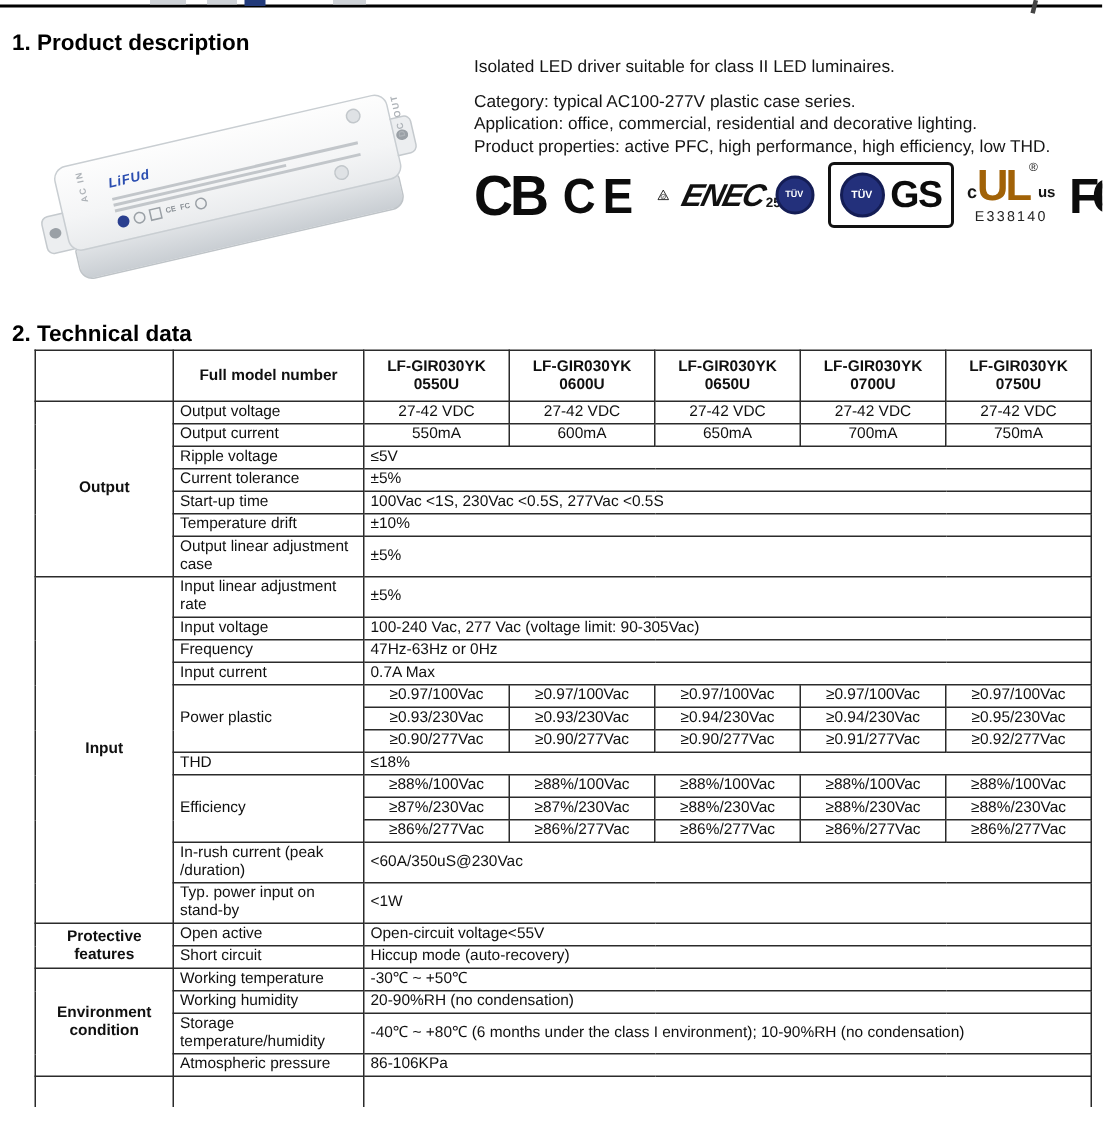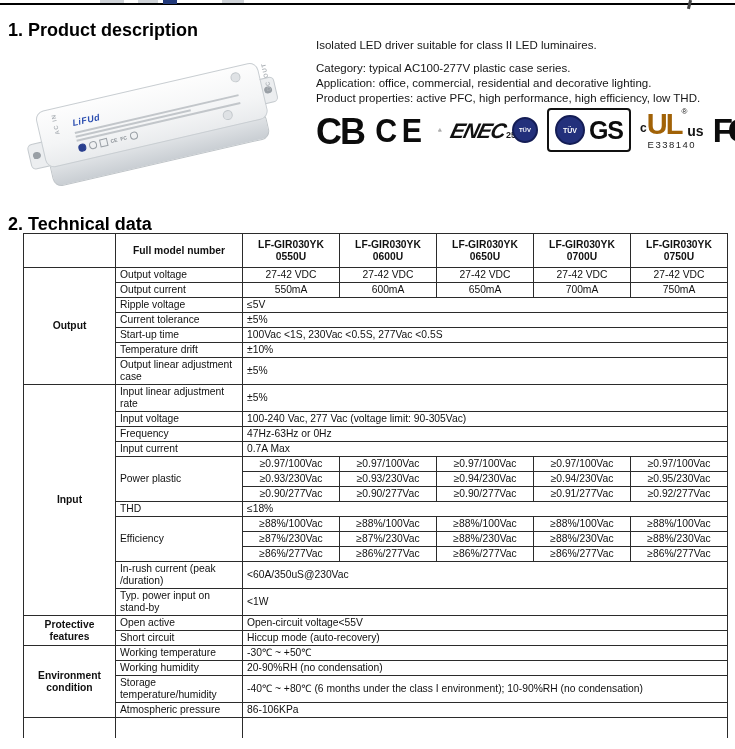--- a/index.html
+++ b/index.html
@@ -4,21 +4,21 @@
 <style>
   html,body{margin:0;padding:0;background:#fff;}
   .page{position:relative;width:735px;height:749px;background:#fff;overflow:hidden;
         font-family:"Liberation Sans",sans-serif;color:#111;}
   
   .top-rule{position:absolute;left:0;top:3px;width:735px;height:2px;background:#000;}
   .frag{position:absolute;top:0;height:3px;background:#cfd3d8;}
   .frag.navy{background:#223a7a;height:4px;}
   .top-tick{position:absolute;left:688px;top:0;width:3px;height:9px;background:#444;transform:rotate(14deg);}
   
-  .sec-title{position:absolute;left:8px;font-size:18px;font-weight:bold;color:#000;}
+  .sec-title{position:absolute;left:8px;font-size:15px;font-weight:bold;color:#000;}
   #h1{top:20px;}
   #h2{top:214px;}
   
   .figure{position:absolute;left:20px;top:52px;width:270px;height:162px;}
   .device{position:absolute;left:8px;top:34px;width:252px;height:86px;transform:rotate(-13deg);}
   .dev-top{position:absolute;left:13px;top:0;width:226px;height:56px;
            background:linear-gradient(180deg,#fdfdfd 0%,#f4f5f6 60%,#e9ebed 100%);
            border:1px solid #c9ced2;border-radius:9px;}
   .dev-side{position:absolute;left:16px;top:55px;width:220px;height:21px;
             background:linear-gradient(180deg,#e0e3e6,#c9ced3);
@@ -56,21 +56,21 @@
   .tuv-seal{width:26px;height:26px;border-radius:50%;background:#23307b;border:2px solid #141d55;
             color:#fff;font-size:7px;font-weight:bold;display:flex;align-items:center;justify-content:center;}
   .tuv-seal.small{width:22px;height:22px;font-size:6px;margin-left:-4px;}
   .gs-box{display:flex;align-items:center;gap:4px;border:2px solid #111;border-radius:4px;padding:4px 6px;height:32px;}
   .gs{font-size:25px;font-weight:800;color:#0c0c0c;letter-spacing:-1px;}
   .ul-wrap{display:flex;flex-direction:column;align-items:center;line-height:1;}
   .ul-row{display:flex;align-items:flex-start;}
   .ul-c{font-size:12px;font-weight:bold;margin-top:12px;}
   .ul{font-size:29px;font-weight:900;letter-spacing:-2px;color:#a16207;}
   .ul-reg{font-size:8px;margin-top:-2px;}
-  .ul-us{font-size:14px;font-weight:bold;margin-top:14px;}
+  .ul-us{font-size:10px;font-weight:bold;margin-top:14px;}
   .ul-code{font-size:9.5px;letter-spacing:1.5px;color:#222;margin-top:1px;}
   .fcc{display:flex;align-items:center;}
   .fcc-f{font-size:33px;font-weight:900;color:#0c0c0c;letter-spacing:-2px;}
   .fcc-c1{font-size:33px;font-weight:900;color:#0c0c0c;margin-left:-3px;}
   .fcc-c2{font-size:24px;font-weight:900;color:#0c0c0c;margin-left:-21px;margin-top:1px;}
   
   .spec{position:absolute;left:23px;top:233px;width:704px;border-collapse:collapse;table-layout:fixed;}
   .spec td,.spec th{border:1px solid #2b2b2b;font-size:10.3px;line-height:12px;padding:1px 4px;
                     color:#101010;vertical-align:middle;overflow:hidden;}
   .spec thead tr{height:34px;}

